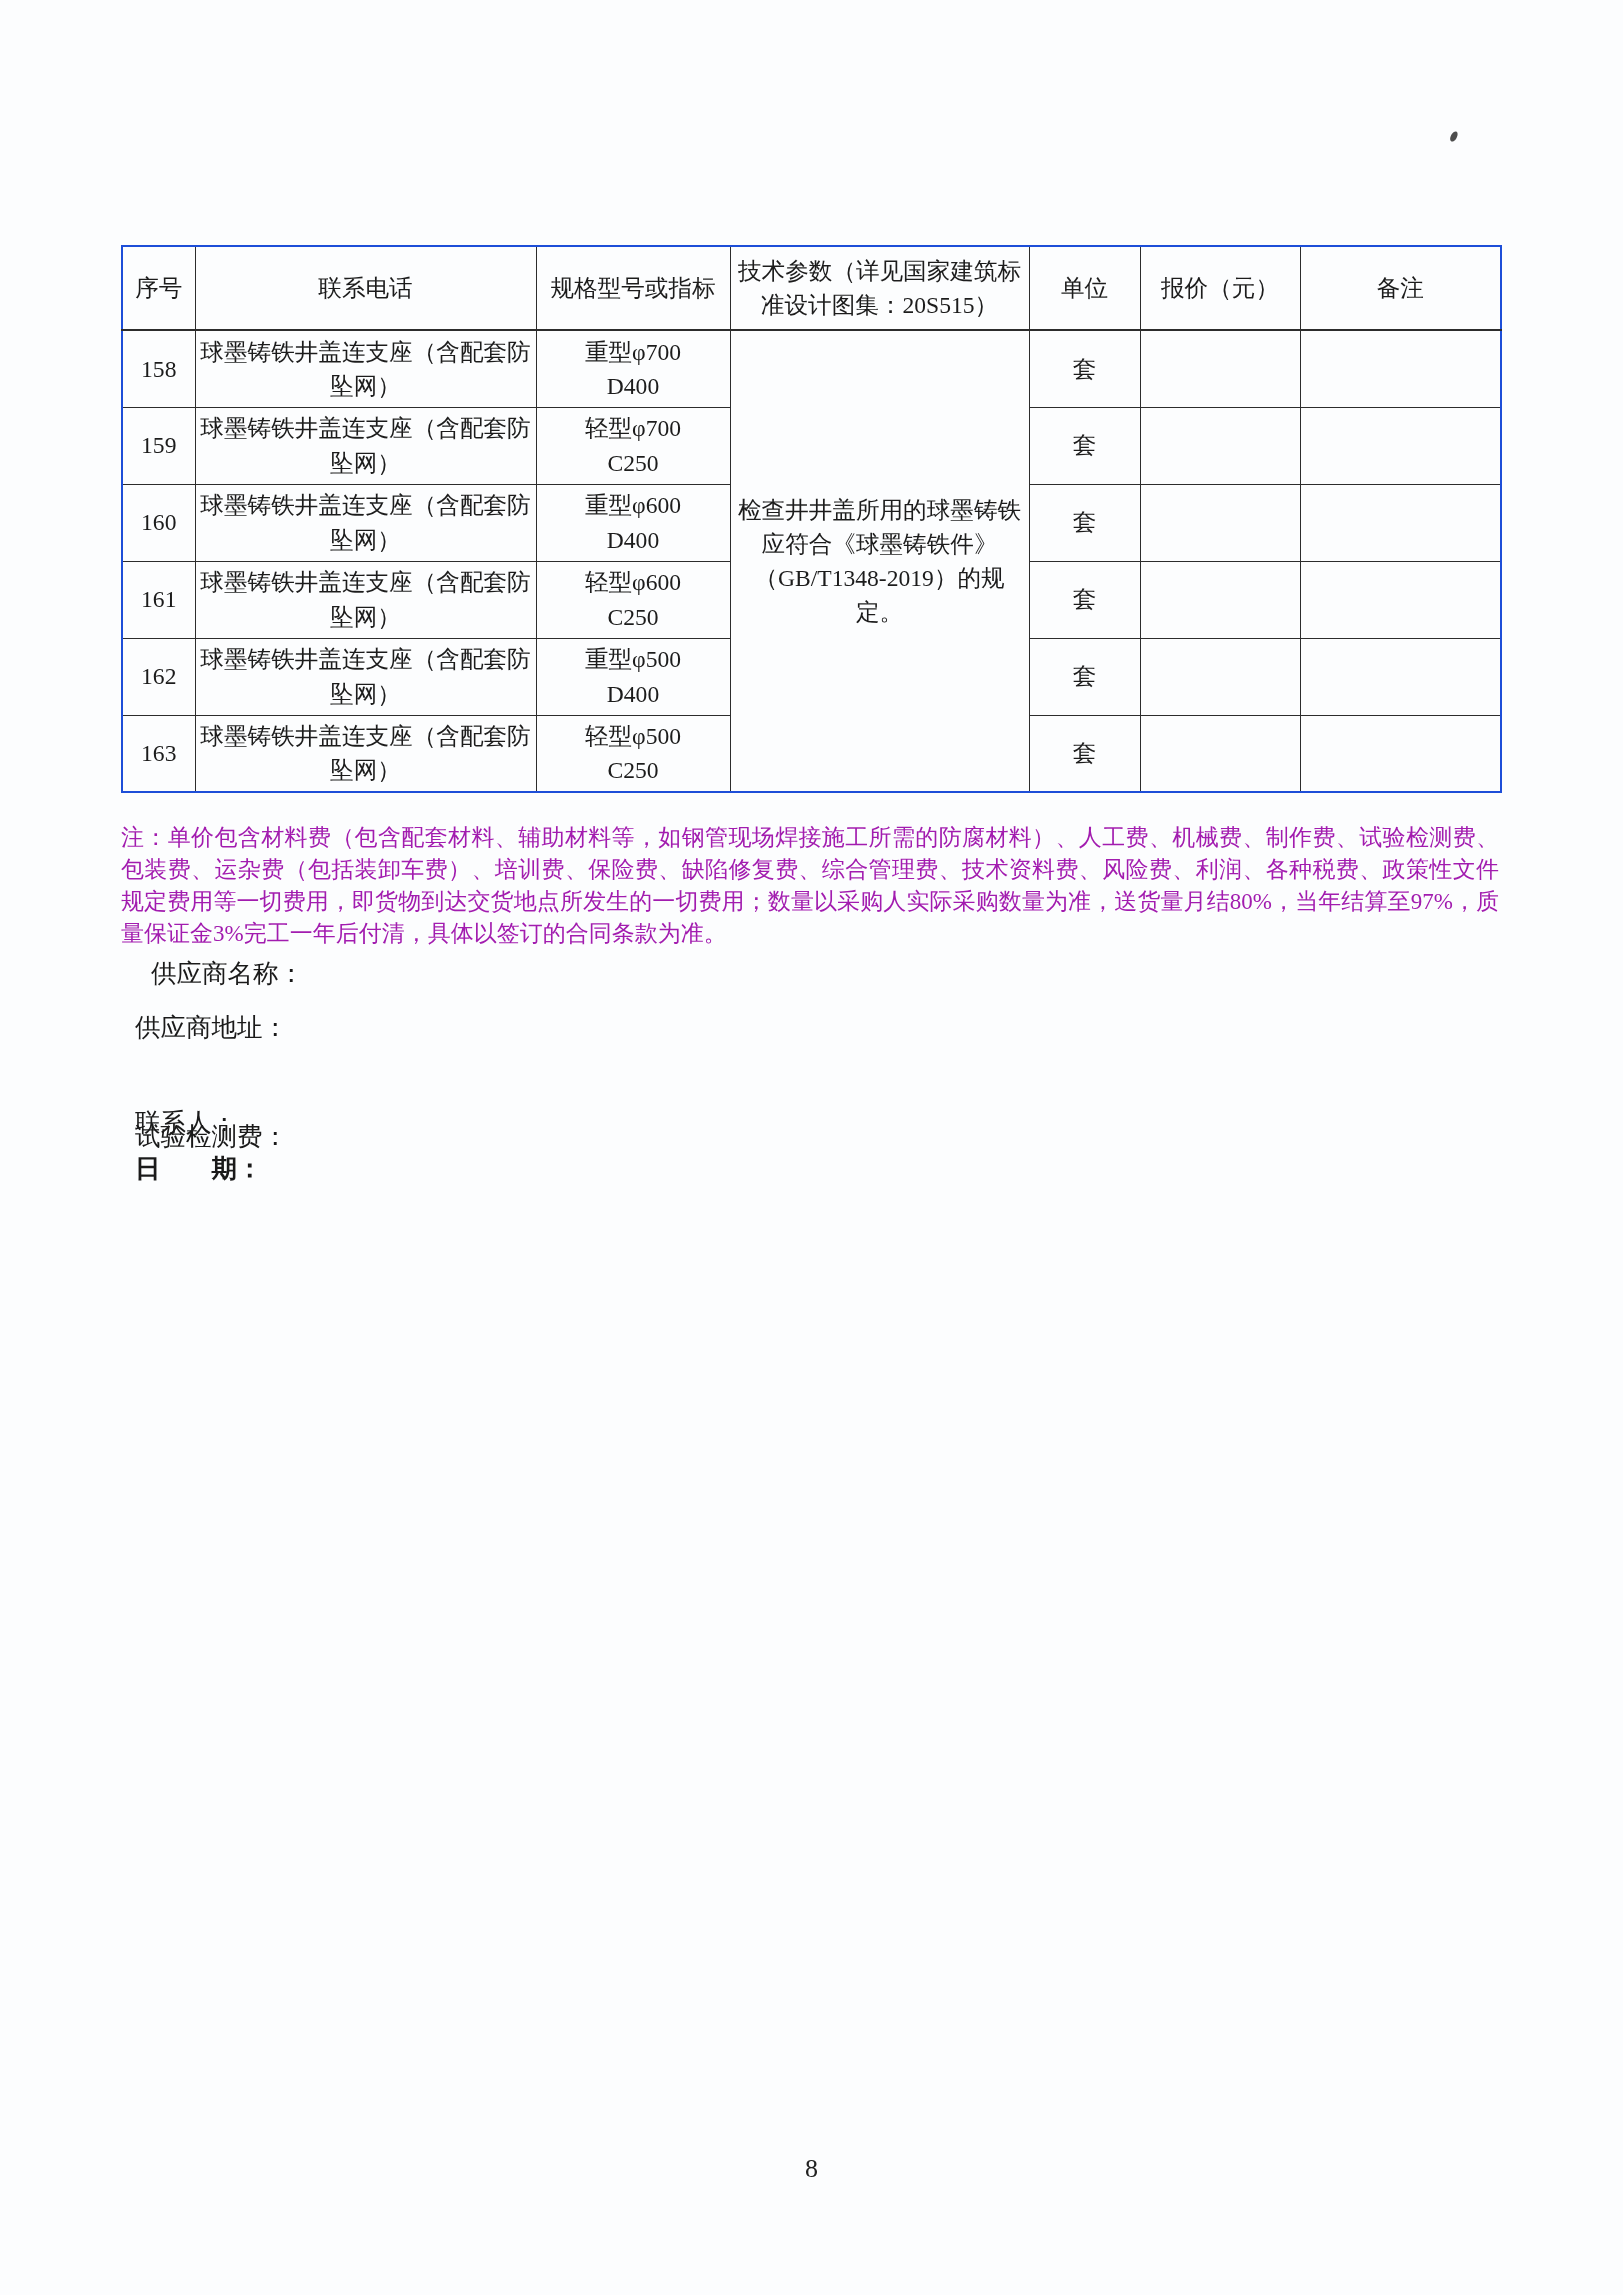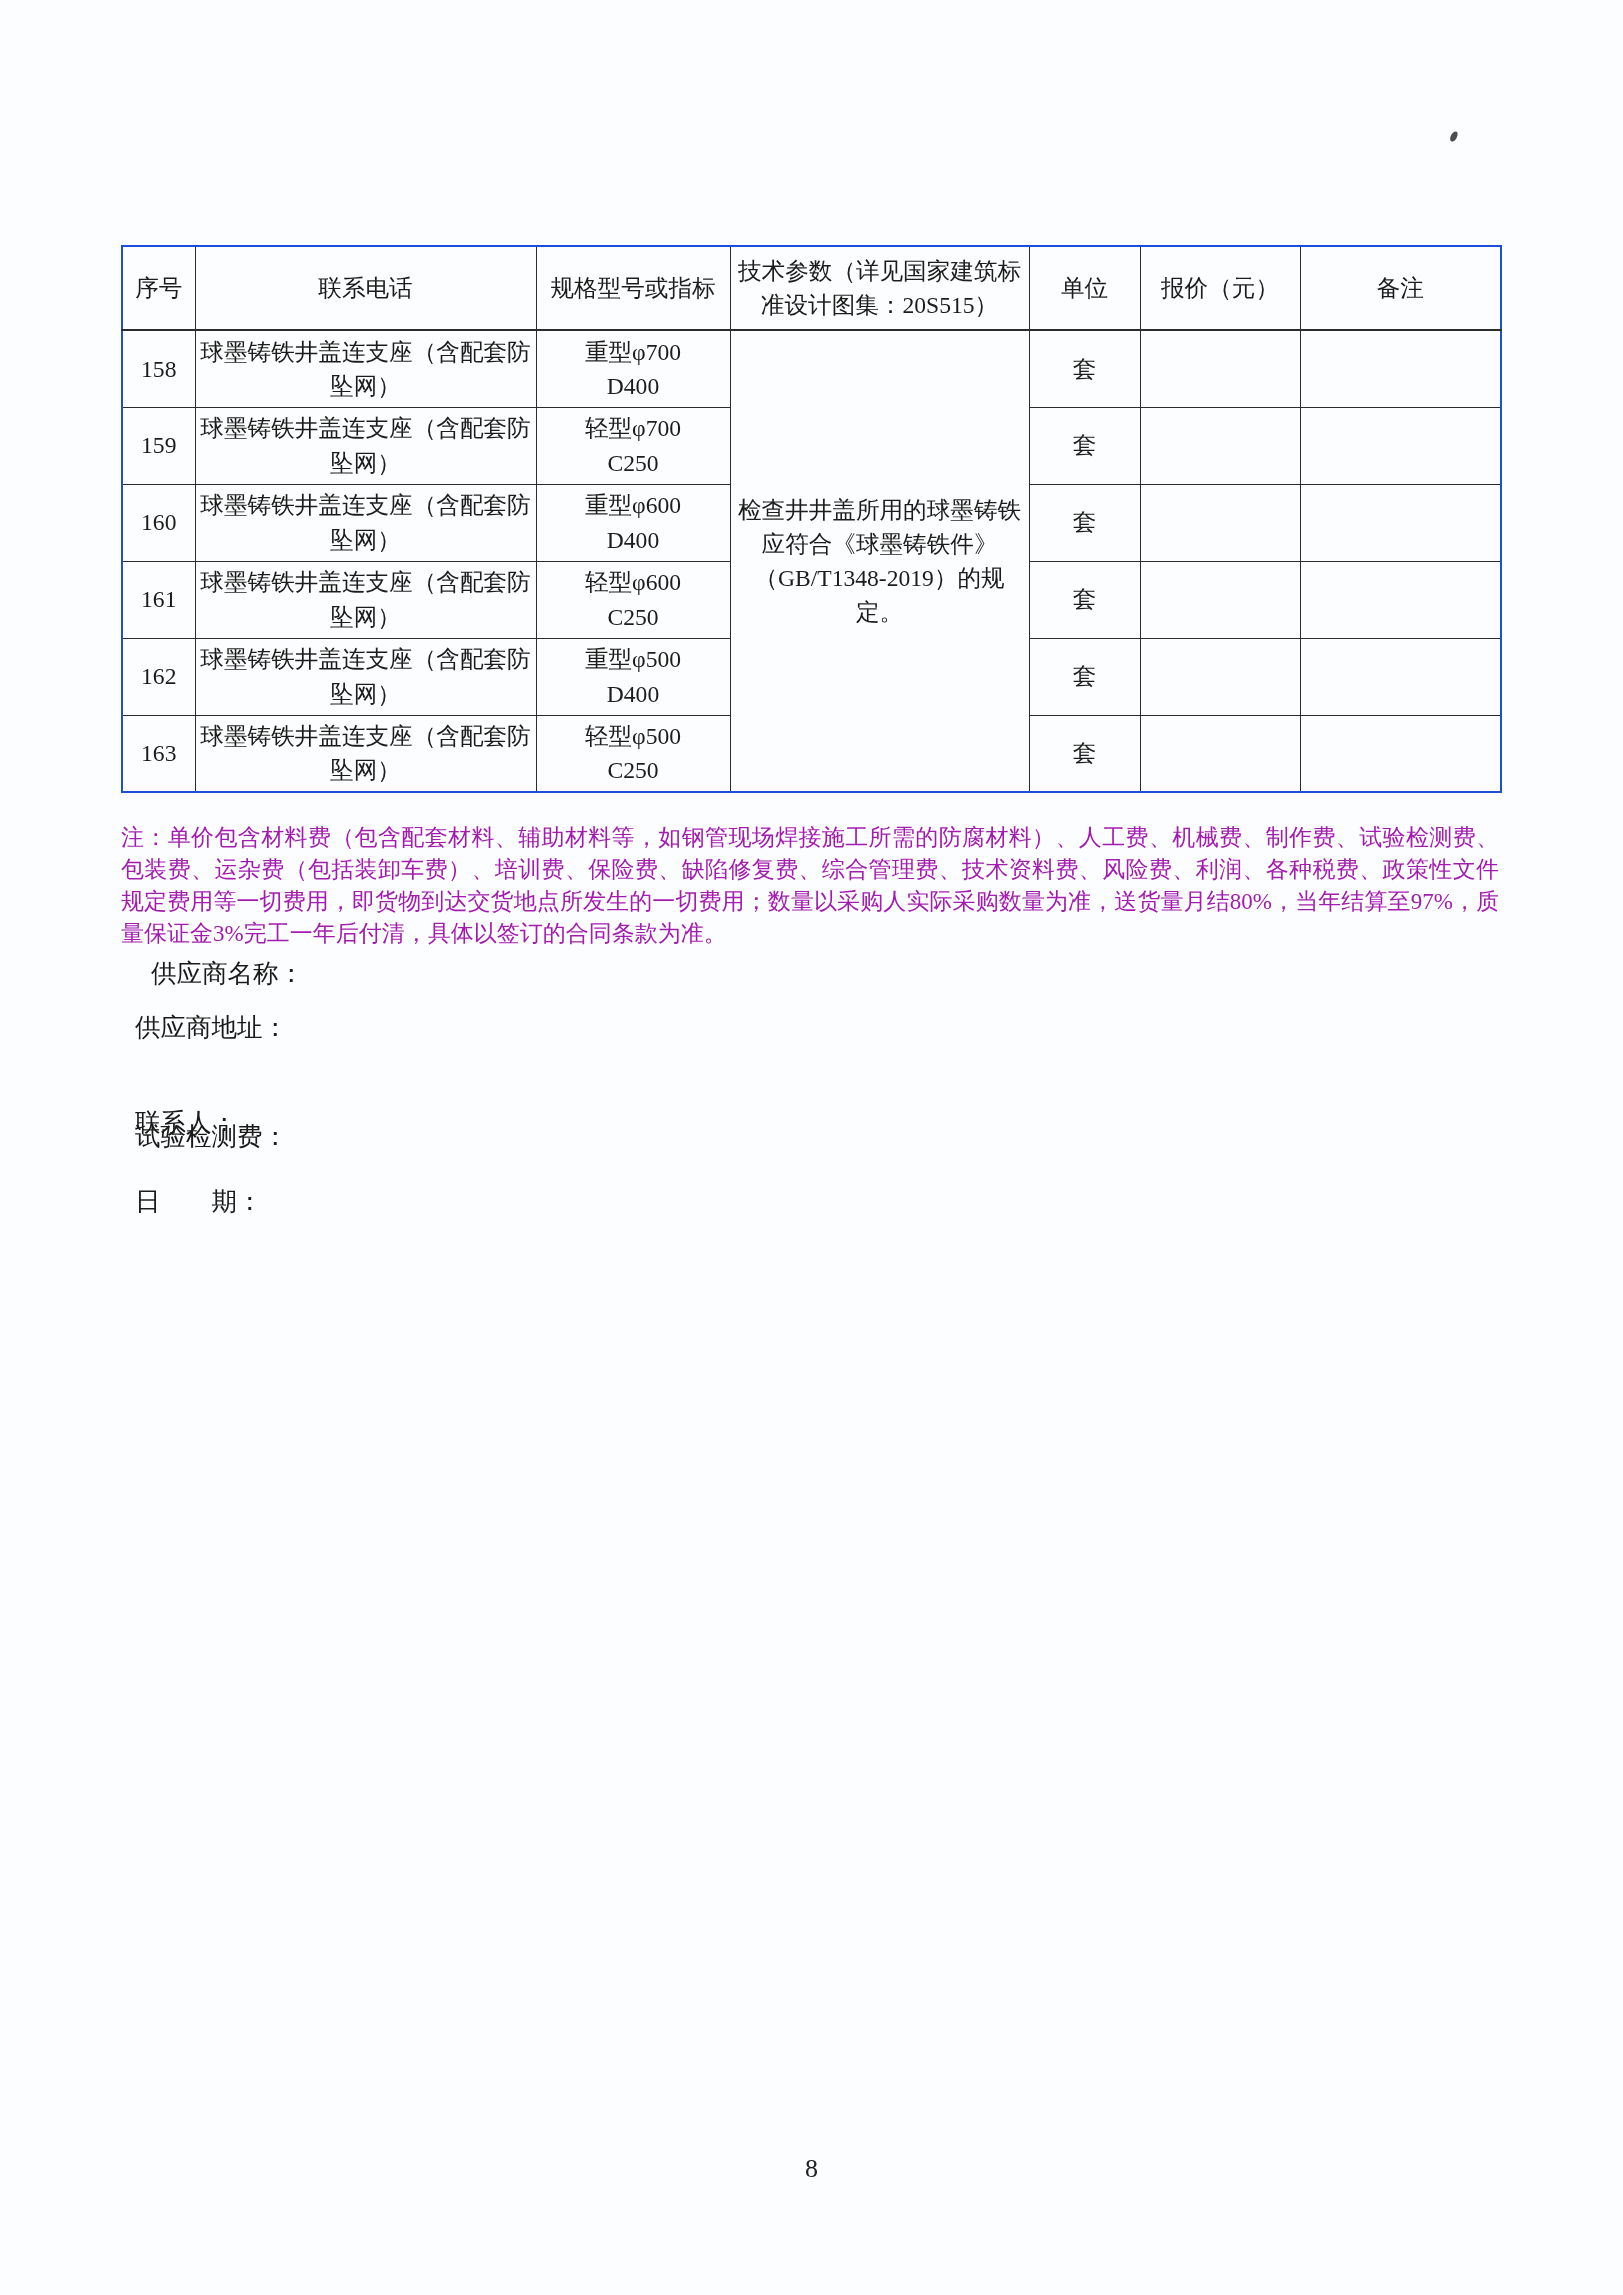--- a/index.html
+++ b/index.html
@@ -44,21 +44,21 @@
   }
   .supplier-field{
     position:absolute;left:135px;height:35px;
     font-size:25.5px;line-height:35px;color:#1a1a1a;
     white-space:pre;
   }
   .f-name{top:956px;margin-left:16px;}
   .f-address{top:1010px;}
   .f-contact{top:1065px;margin-top:40px;}
   .f-phone{top:1119px;}
-  .f-date{top:1184px;}
+  .f-date{top:1151px;font-weight:bold;}
   .page-number{
     position:absolute;top:2154px;left:0;width:1623px;
     text-align:center;font-size:26px;color:#222;
   }
   .speck{
     position:absolute;left:1451px;top:131px;width:5.9px;height:10.5px;
     background:#2e2e2e;border-radius:50%;
     transform:rotate(28deg);opacity:.85;
   }
 </style>

